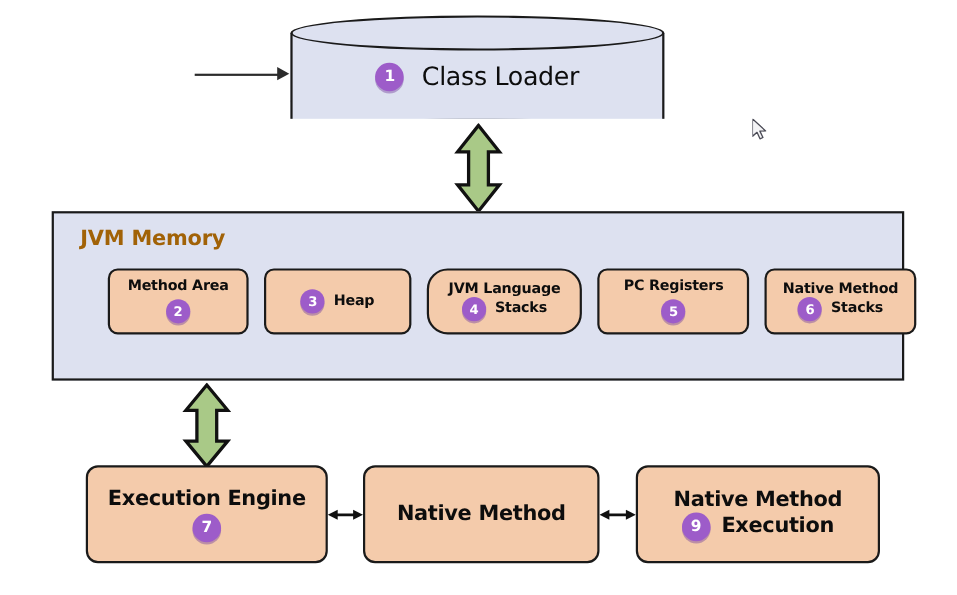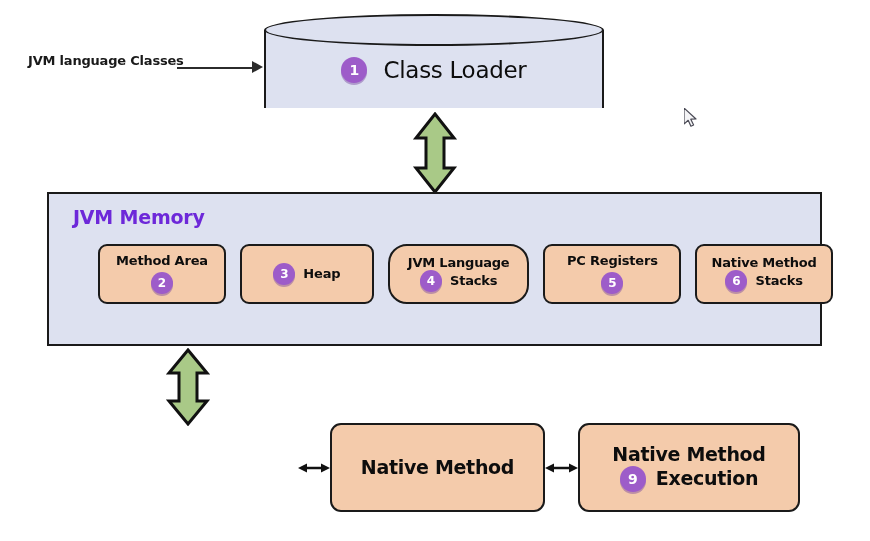--- a/index.html
+++ b/index.html
@@ -139,21 +139,21 @@
     background: #dde1f0;
     border: 2.5px solid #1a1a1a;
     box-sizing: border-box;
   }
   .jvm-memory-title {
     position: absolute;
     left: 24px;
     top: 12px;
     font-size: 19px;
     font-weight: bold;
-    color: #6d28d9;
+    color: #a16207;
     letter-spacing: -0.2px;
   }
   .mem-row {
     position: absolute;
     left: 20px;
     top: 50px;
     width: 735px;
     height: 60px;
     display: flex;
     gap: 14px;
@@ -229,21 +229,20 @@
   .h-arrow { position: absolute; height: 14px; }
 
   
   .cursor { position: absolute; left: 684px; top: 108px; }
 </style>
 </head>
 <body>
 
 <div id="canvas">
 
-  <div class="src-label">JVM language Classes</div>
   <div class="src-arrow-line"></div>
   <div class="src-arrow-head"></div>
 
   <div class="cylinder">
     <div class="cyl-bottom"></div>
     <div class="cyl-body"></div>
     <div class="cyl-top"></div>
     <div class="cyl-content">
       <span class="badge">1</span>
       <span class="cyl-title">Class Loader</span>
@@ -306,20 +305,26 @@
 
     </div>
   </div>
 
   <div class="green-arrow" style="left:165px; top:348px;">
     <svg width="46" height="78" viewBox="0 0 46 78">
       <polygon points="23,2 42,25 32,25 32,53 42,53 23,76 4,53 14,53 14,25 4,25" fill="#a9c987" stroke="#111111" stroke-width="3" stroke-linejoin="miter"></polygon>
     </svg>
   </div>
 
+  <div class="bot-box box-exec">
+    <div class="bot-inner">
+      <span class="bot-label">Execution Engine</span>
+      <span class="badge" style="margin-top:2px;">7</span>
+    </div>
+  </div>
 
   <div class="h-arrow" style="left:298px; top:460px; width:32px;">
     <svg width="32" height="14" viewBox="0 0 32 14">
       <line x1="5" y1="7" x2="27" y2="7" stroke="#111111" stroke-width="2.5"></line>
       <polygon points="0,7 9,2.5 9,11.5" fill="#111111"></polygon>
       <polygon points="32,7 23,2.5 23,11.5" fill="#111111"></polygon>
     </svg>
   </div>
 
   <div class="bot-box box-nmi">

